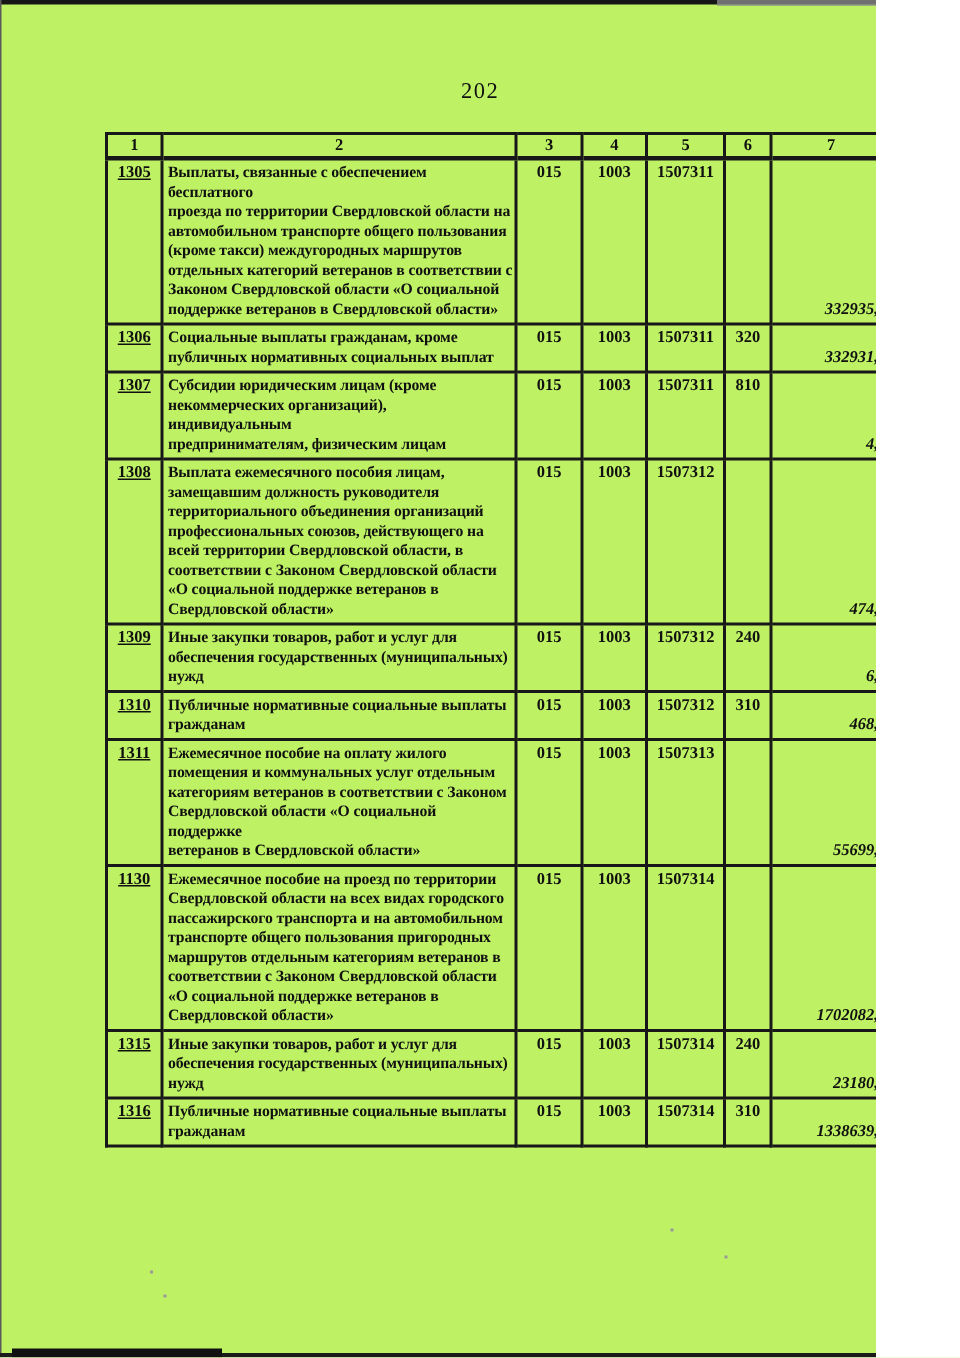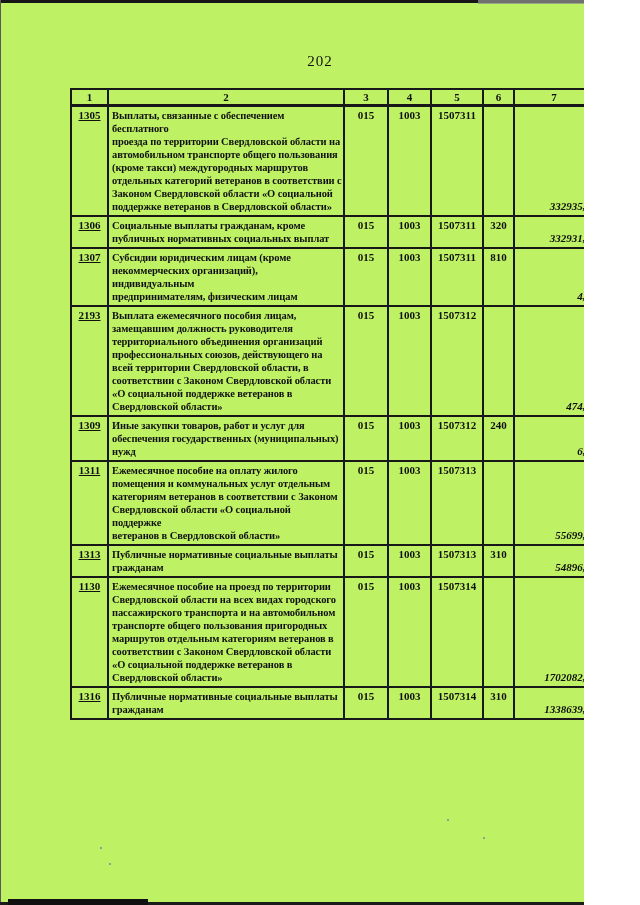--- a/index.html
+++ b/index.html
@@ -111,21 +111,21 @@
           <td class="c-name">Субсидии юридическим лицам (кроме
 некоммерческих организаций), индивидуальным
 предпринимателям, физическим лицам</td>
           <td class="c-code">015</td>
           <td class="c-code">1003</td>
           <td class="c-code">1507311</td>
           <td class="c-code">810</td>
           <td class="c-amount">4,0</td>
         </tr>
         <tr>
-          <td class="c-num">2193</td>
+          <td class="c-num">1308</td>
           <td class="c-name">Выплата ежемесячного пособия лицам,
 замещавшим должность руководителя
 территориального объединения организаций
 профессиональных союзов, действующего на
 всей территории Свердловской области, в
 соответствии с Законом Свердловской области
 «О социальной поддержке ветеранов в
 Свердловской области»</td>
           <td class="c-code">015</td>
           <td class="c-code">1003</td>
@@ -138,59 +138,70 @@
           <td class="c-name">Иные закупки товаров, работ и услуг для
 обеспечения государственных (муниципальных)
 нужд</td>
           <td class="c-code">015</td>
           <td class="c-code">1003</td>
           <td class="c-code">1507312</td>
           <td class="c-code">240</td>
           <td class="c-amount">6,5</td>
         </tr>
         <tr>
+          <td class="c-num">1310</td>
+          <td class="c-name">Публичные нормативные социальные выплаты
+гражданам</td>
+          <td class="c-code">015</td>
+          <td class="c-code">1003</td>
+          <td class="c-code">1507312</td>
+          <td class="c-code">310</td>
+          <td class="c-amount">468,0</td>
+        </tr>
+        <tr>
           <td class="c-num">1311</td>
           <td class="c-name">Ежемесячное пособие на оплату жилого
 помещения и коммунальных услуг отдельным
 категориям ветеранов в соответствии с Законом
 Свердловской области «О социальной поддержке
 ветеранов в Свердловской области»</td>
           <td class="c-code">015</td>
           <td class="c-code">1003</td>
           <td class="c-code">1507313</td>
           <td class="c-code"></td>
           <td class="c-amount">55699,0</td>
-        </tr>
-        <tr>
-          <td class="c-num">1313</td>
-          <td class="c-name">Публичные нормативные социальные выплаты
-гражданам</td>
-          <td class="c-code">015</td>
-          <td class="c-code">1003</td>
-          <td class="c-code">1507313</td>
-          <td class="c-code">310</td>
-          <td class="c-amount">54896,0</td>
         </tr>
         <tr>
           <td class="c-num">1130</td>
           <td class="c-name">Ежемесячное пособие на проезд по территории
 Свердловской области на всех видах городского
 пассажирского транспорта и на автомобильном
 транспорте общего пользования пригородных
 маршрутов отдельным категориям ветеранов в
 соответствии с Законом Свердловской области
 «О социальной поддержке ветеранов в
 Свердловской области»</td>
           <td class="c-code">015</td>
           <td class="c-code">1003</td>
           <td class="c-code">1507314</td>
           <td class="c-code"></td>
           <td class="c-amount">1702082,0</td>
         </tr>
         <tr>
+          <td class="c-num">1315</td>
+          <td class="c-name">Иные закупки товаров, работ и услуг для
+обеспечения государственных (муниципальных)
+нужд</td>
+          <td class="c-code">015</td>
+          <td class="c-code">1003</td>
+          <td class="c-code">1507314</td>
+          <td class="c-code">240</td>
+          <td class="c-amount">23180,0</td>
+        </tr>
+        <tr>
           <td class="c-num">1316</td>
           <td class="c-name">Публичные нормативные социальные выплаты
 гражданам</td>
           <td class="c-code">015</td>
           <td class="c-code">1003</td>
           <td class="c-code">1507314</td>
           <td class="c-code">310</td>
           <td class="c-amount">1338639,0</td>
         </tr>
       </tbody>

